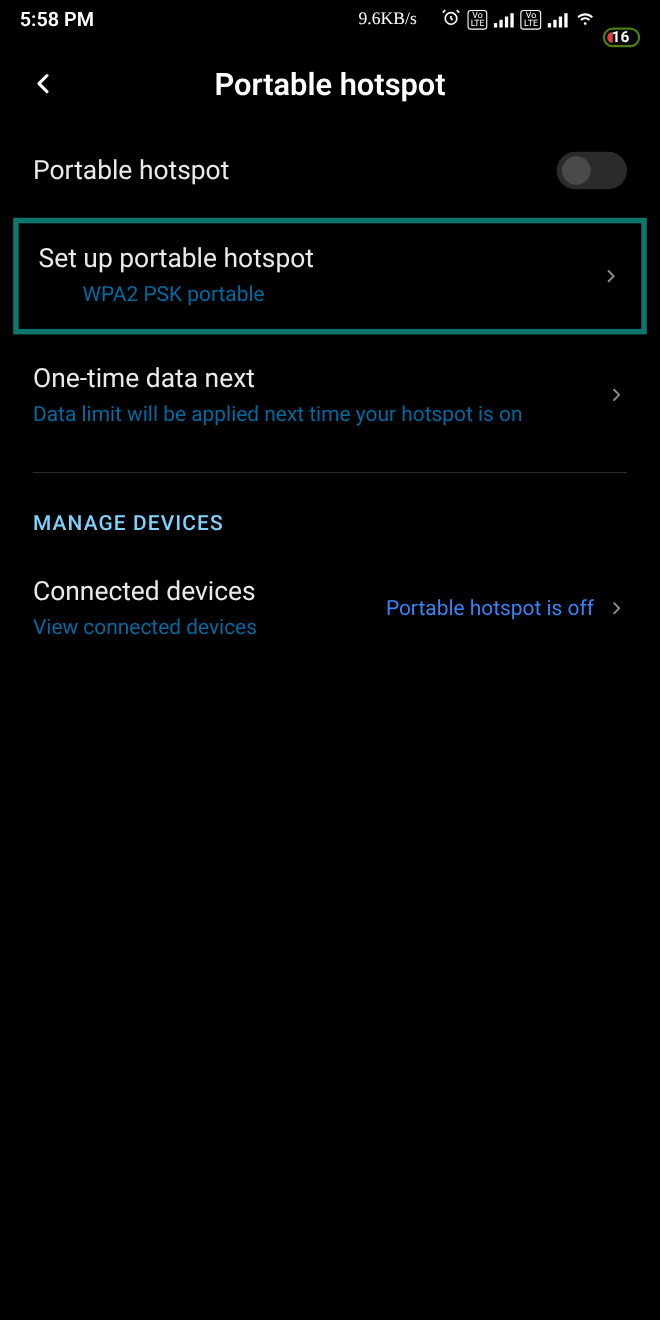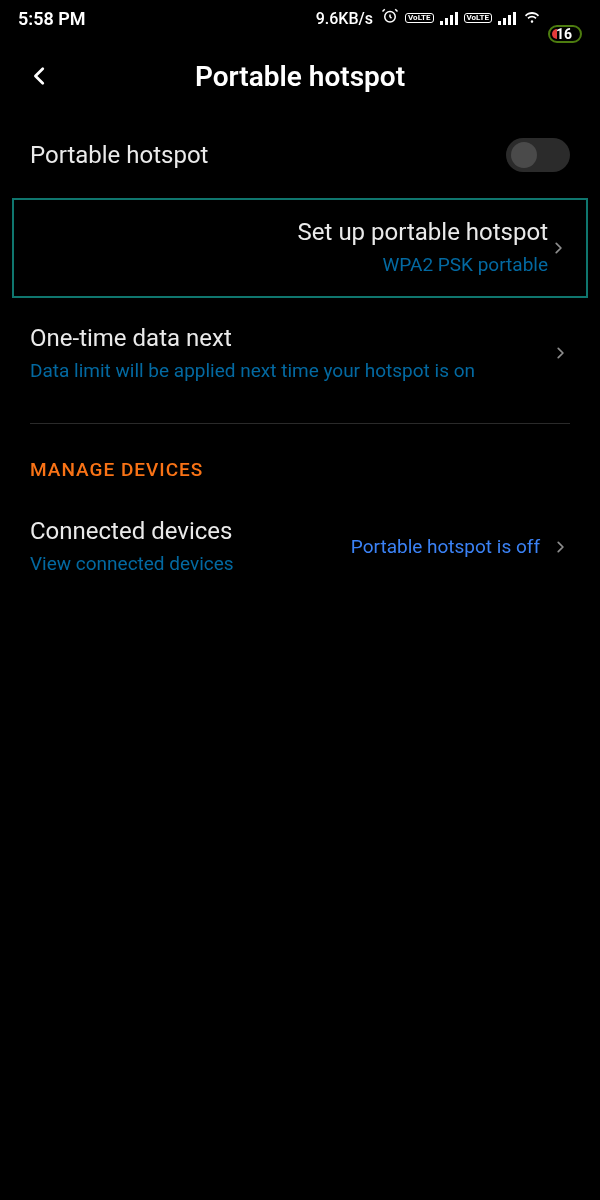--- a/index.html
+++ b/index.html
@@ -3,22 +3,22 @@
 <meta charset="utf-8">
 <style>
   * { margin: 0; padding: 0; box-sizing: border-box; }
   html, body { width: 600px; height: 1200px; background: #000; color: #fff; font-family: -apple-system, Roboto, "Helvetica Neue", Arial, sans-serif; overflow: hidden; }
   .screen { width: 600px; height: 1200px; background: #000; position: relative; }
 
   
   .status-bar { height: 36px; display: flex; align-items: center; justify-content: space-between; padding: 0 18px; font-size: 18px; font-weight: 600; }
   .status-left { }
   .status-right { display: flex; align-items: center; gap: 6px; font-size: 16px; }
-  .status-right .kb { margin-right: 2px; font-weight: 500; }
-  .lte-badge { display:inline-flex; flex-direction:row; align-items:center; justify-content:center; border:1.5px solid #fff; border-radius:3px; padding:0 2px; font-size:8px; line-height:8px; font-weight:700; }
+  .status-right .kb { margin-right: 16px; font-weight: 500; font-family: Liberation Serif, serif; }
+  .lte-badge { display:inline-flex; flex-direction:column; align-items:center; justify-content:center; border:1.5px solid #fff; border-radius:3px; padding:0 2px; font-size:8px; line-height:8px; font-weight:400; }
   .lte-badge span { display:block; }
   .signal { position: relative; width: 18px; height: 14px; }
   .signal i { position:absolute; bottom:0; width:3px; background:#fff; }
   .signal i:nth-child(1){left:0;height:4px;}
   .signal i:nth-child(2){left:5px;height:7px;}
   .signal i:nth-child(3){left:10px;height:10px;}
   .signal i:nth-child(4){left:15px;height:13px;}
   .battery { display:inline-flex; align-items:center; border:2px solid #4d7c0f; border-radius: 10px; padding: 1px 5px 1px 3px; font-size:14px; line-height:12px; position:relative; min-width:34px; justify-content:center;margin-top:32px;}
   .battery::after { content:""; position:absolute; left:2px; top:2px; bottom:2px; width:5px; background:#e43b3b; border-radius:6px 0 0 6px; }
   .battery b { position:relative; z-index:1; font-weight:700; }
@@ -37,26 +37,26 @@
   .row .sub { font-size: 19px; color:#0369a1; margin-top:6px; line-height:1.35; }
   .row .sub.indent { padding-left: 40px; }
   .chevron { width:20px; flex:0 0 20px; display:flex; align-items:center; justify-content:center; color:#8d8d8d;}
   .chevron svg { width:14px; height:22px; }
 
   
   .toggle { width:64px; height:34px; border-radius:18px; background:#2b2b2b; position:relative; flex:0 0 64px; }
   .toggle .knob { position:absolute; top:4px; left:5px; width:26px; height:26px; background:#4a4a4a; border-radius:50%; }
 
   
-  .highlight-wrap { border:2px solid #0f766e; margin: 4px 12px; text-align: right; }
+  .highlight-wrap { border:5px solid #0f766e; margin: 4px 12px; }
   .highlight-wrap .row { padding: 18px 18px; }
 
   .divider { height:1px; background:#2a2a2a; margin: 18px 30px 0 30px; }
 
-  .section-label { padding: 34px 32px 14px 30px; font-size: 19px; letter-spacing: 1px; color:#f97316; font-weight:500; }
+  .section-label { padding: 34px 32px 14px 30px; font-size: 19px; letter-spacing: 1px; color:#7dd3fc; font-weight:500; }
 
   .row.two-col .right-text { text-align:right; color:#3b82f6; font-size:19px; max-width:220px; line-height:1.35; margin-right:10px;}
 </style>
 </head>
 <body>
 
 <div class="screen">
 
   <div class="status-bar">
     <div class="status-left">5:58 PM</div>

